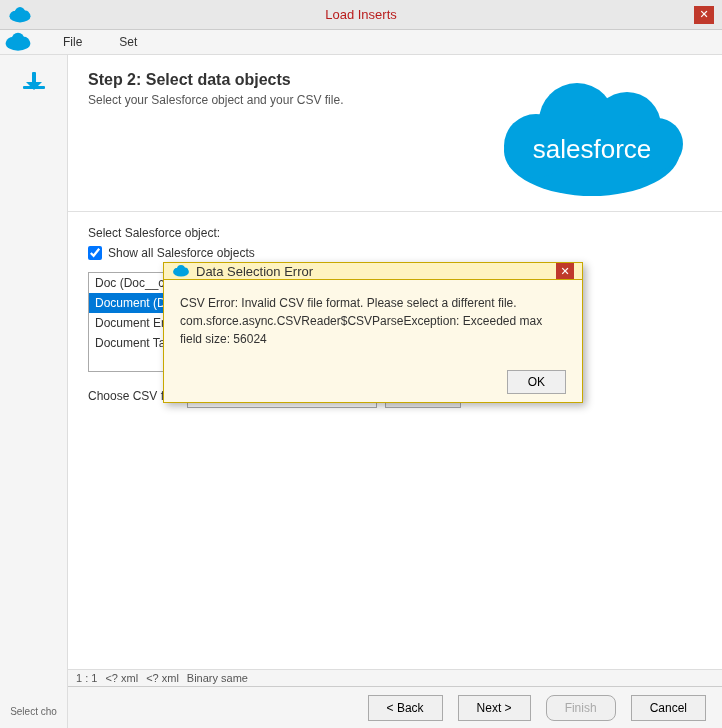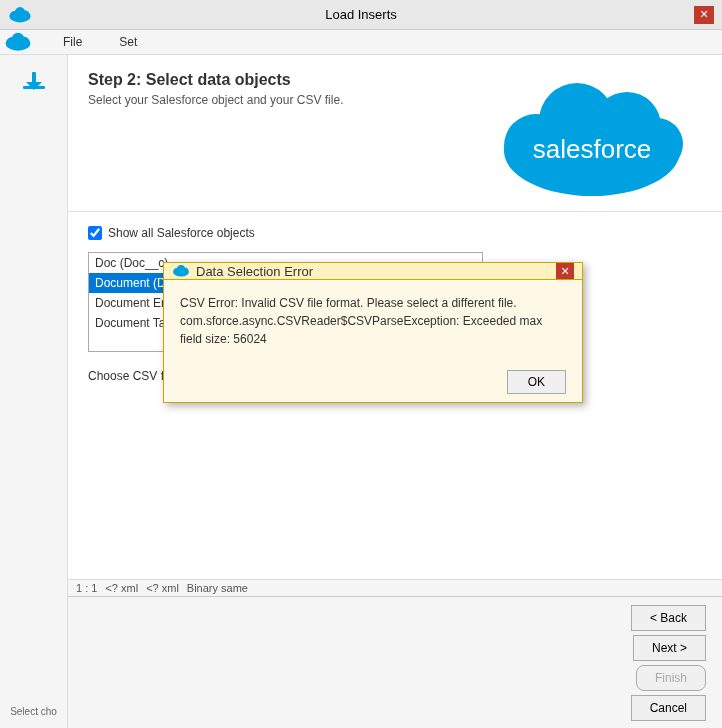--- a/index.html
+++ b/index.html
@@ -21,21 +21,21 @@
       align-items: center;
       justify-content: space-between;
       padding: 0 8px;
       border-bottom: 1px solid #ccc;
       position: relative;
     }
     .title-bar-title {
       position: absolute;
       left: 50%;
       transform: translateX(-50%);
-      color: #000000;
+      color: #b91c1c;
       font-size: 13px;
       font-weight: normal;
     }
     .title-bar-close {
       width: 20px;
       height: 18px;
       background: #c0392b;
       color: white;
       display: flex;
       align-items: center;
@@ -236,23 +236,22 @@
       white-space: nowrap;
     }
 
     
     .bottom-bar {
       background: #f5f5f5;
       border-top: 1px solid #ccc;
       padding: 8px 16px;
       display: flex;
       justify-content: flex-end;
-      gap: 4px;
-      align-items: flex-end;
-      flex-direction: column;
+      gap: 15px;
+      align-items: flex-start;
     }
     .bottom-btn {
       padding: 5px 18px;
       font-size: 12px;
       border: 1px solid #aaa;
       background: #f0f0f0;
       cursor: pointer;
       min-width: 70px;
       text-align: center;
     }
@@ -379,20 +378,21 @@
           <circle cx="85" cy="45" r="38" fill="#00a1e0"></circle>
           <circle cx="135" cy="50" r="34" fill="#00a1e0"></circle>
           <circle cx="165" cy="68" r="26" fill="#00a1e0"></circle>
 
           <text x="100" y="82" text-anchor="middle" fill="white" font-size="26" font-family="Arial,sans-serif" font-weight="300">salesforce</text>
         </svg>
       </div>
     </div>
 
     <div class="content-body">
+      <div class="section-label">Select Salesforce object:</div>
       <div class="checkbox-row">
         <input type="checkbox" id="showAll" checked="" style="">
         <label for="showAll">Show all Salesforce objects</label>
       </div>
 
       <div class="list-box">
         <div class="list-item">Doc (Doc__c)</div>
         <div class="list-item selected">Document (Document)</div>
         <div class="list-item">Document Entity Map (DocumentAttachmentMap)</div>
         <div class="list-item">Document Tag (DocumentTag)</div>

